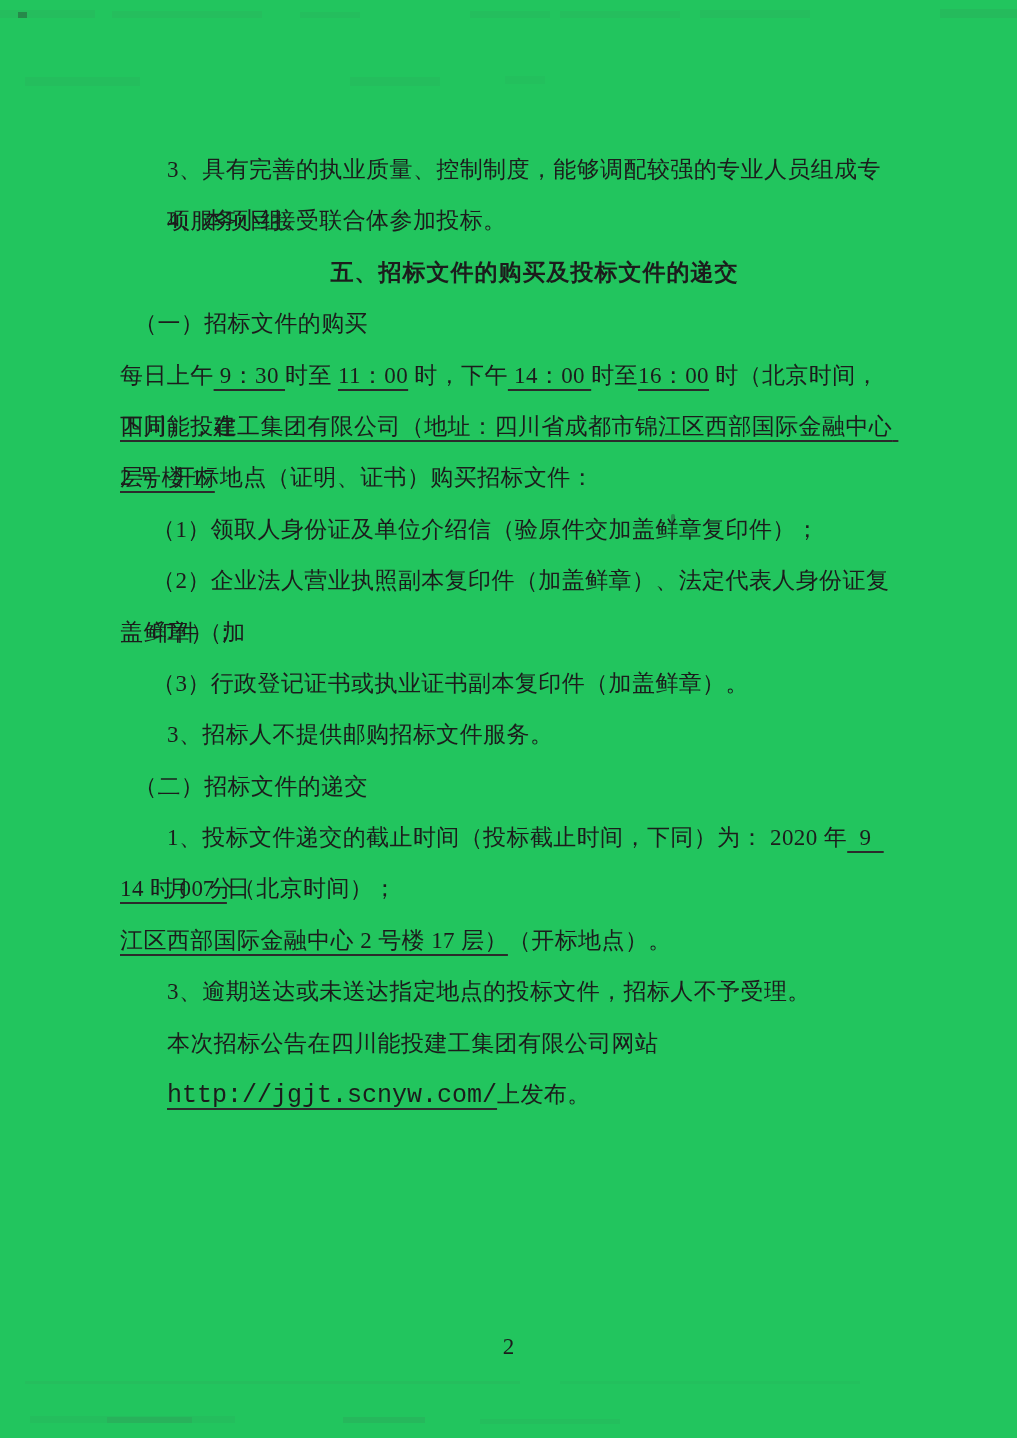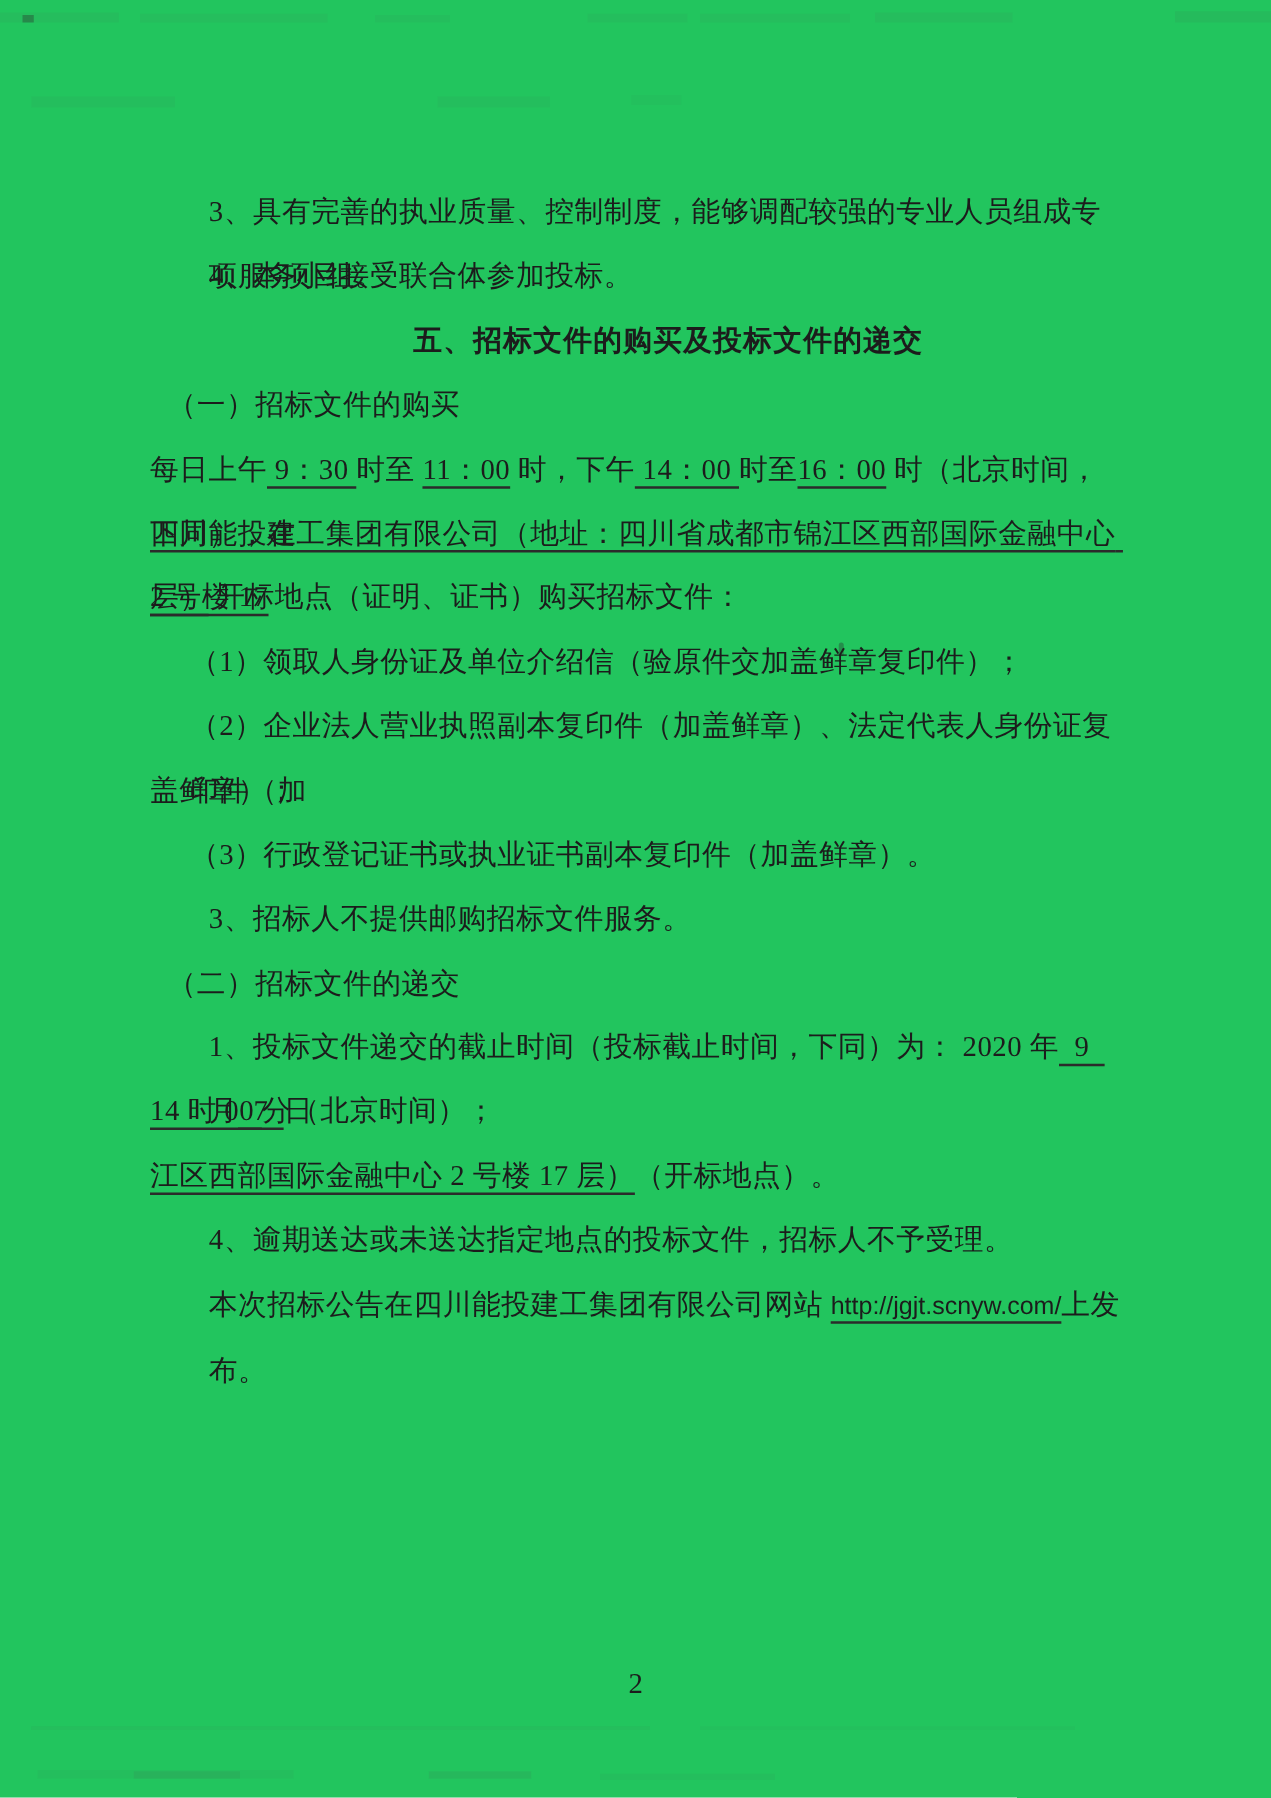--- a/index.html
+++ b/index.html
@@ -32,22 +32,22 @@
     letter-spacing:1px;
     text-align:center;
   }
   .u{
     text-decoration:underline;
     text-decoration-thickness:1.6px;
     text-underline-offset:6px;
     text-decoration-color:#2b2b2b;
   }
   .mono{
-    font-family:Liberation Sans, sans-serif;
-    font-size:20px;
+    font-family:Liberation Mono, monospace;
+    font-size:25px;
     letter-spacing:0;
   }
   .pagenum{
     position:absolute;
     top:1332px;left:0;right:0;
     text-align:center;
     font-size:23px;
     line-height:30px;
   }
   .artifact{position:absolute;pointer-events:none;}
@@ -88,18 +88,18 @@
       <div class="tline "><span class="u">层）</span><span class=""> 开标地点（证明、证书）购买招标文件：</span></div>
       <div class="tline indent-b"><span class="">（1）领取人身份证及单位介绍信（验原件交加盖鲜章复印件）；</span></div>
       <div class="tline indent-b"><span class="">（2）企业法人营业执照副本复印件（加盖鲜章）、法定代表人身份证复印件（加</span></div>
       <div class="tline "><span class="">盖鲜章）；</span></div>
       <div class="tline indent-b"><span class="">（3）行政登记证书或执业证书副本复印件（加盖鲜章）。</span></div>
       <div class="tline indent"><span class="">3、招标人不提供邮购招标文件服务。</span></div>
       <div class="tline indent-a"><span class="">（二）招标文件的递交</span></div>
       <div class="tline indent"><span class="">1、投标文件递交的截止时间（投标截止时间，下同）为： 2020 年</span><span class="u">  9  </span><span class="">月</span><span class="u">  7  </span><span class="">日</span></div>
       <div class="tline "><span class="u">14 时 00 </span><span class="">分（北京时间）；</span></div>
       <div class="tline "><span class="u">江区西部国际金融中心 2 号楼 17 层）</span><span class="">（开标地点）。</span></div>
-      <div class="tline indent"><span class="">4、逾期送达或未送达指定地点的投标文件，招标人不予受理。</span></div>
+      <div class="tline indent"><span class="">3、逾期送达或未送达指定地点的投标文件，招标人不予受理。</span></div>
       <div class="tline indent"><span class="">本次招标公告在四川能投建工集团有限公司网站 </span><span class="u mono">http://jgjt.scnyw.com/</span><span class="">上发布。</span></div>
     </div>
 
   <div class="pagenum">2</div>
 </div>
 
 </body></html>

